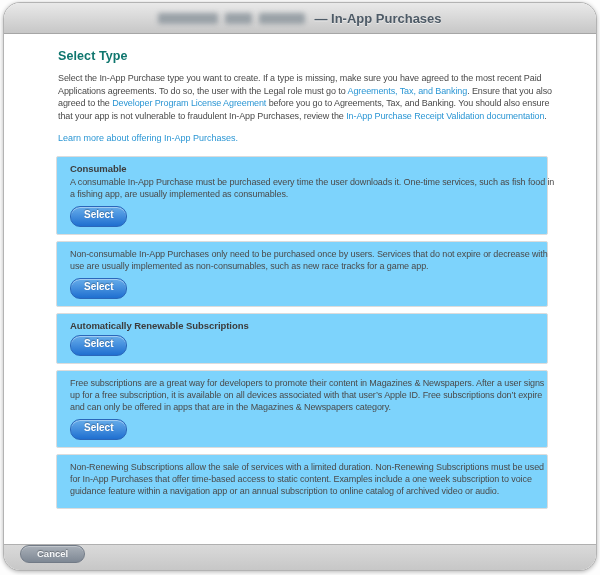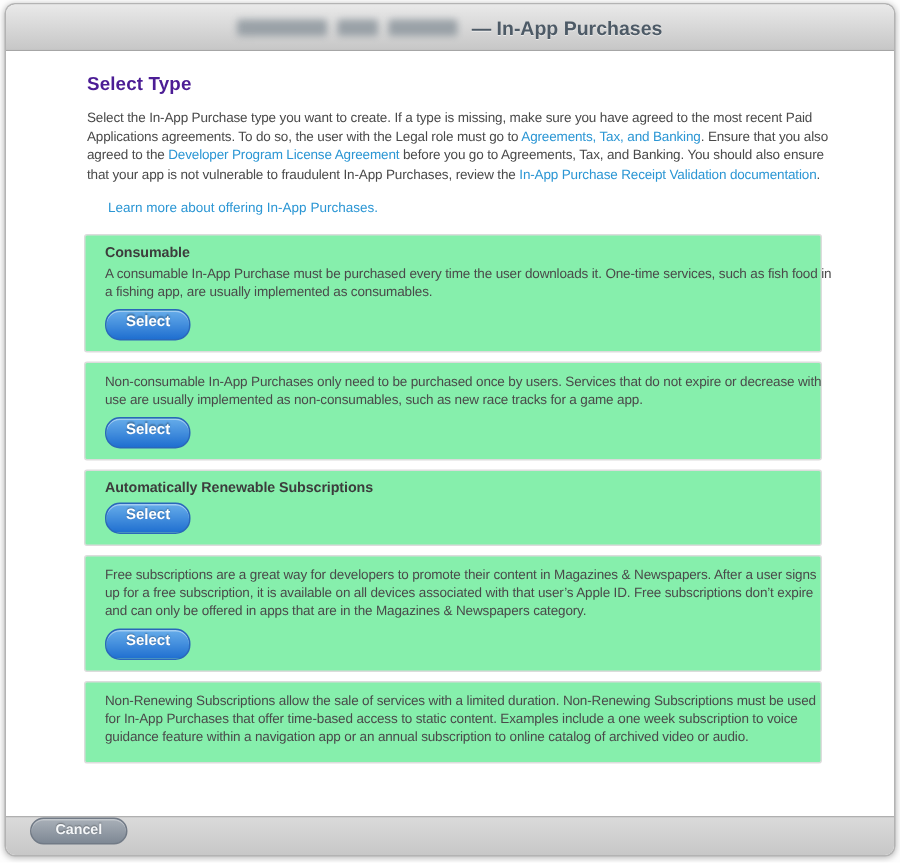--- a/index.html
+++ b/index.html
@@ -9,21 +9,21 @@
     background: #fdfdfd;
     font-family: "Liberation Sans", sans-serif;
     position: relative;
     overflow: hidden;
   }
   .window {
     position: absolute; left: 3px; top: 2px;
     width: 594px; height: 569px;
     background: #ffffff;
     border: 1px solid #b3b3b3;
-    border-radius: 7px;
+    border-radius: 17px;
     box-shadow: 0 1px 4px rgba(0,0,0,0.28);
     display: flex; flex-direction: column;
     overflow: hidden;
   }
   
   .titlebar {
     height: 31px; flex: 0 0 31px;
     background: linear-gradient(#e9e9e9, #c7c7c7);
     border-bottom: 1px solid #a6a6a6;
     display: flex; align-items: center; justify-content: center;
@@ -43,35 +43,35 @@
     text-shadow: 0 1px 0 rgba(255,255,255,0.55);
     white-space: nowrap;
   }
   
   .content {
     flex: 1 1 auto; overflow: hidden;
     padding: 15px 48px 0 52px;
     background: #ffffff;
   }
   .page-heading {
-    font-size: 12.5px; font-weight: bold; color: #4c1d95;
+    font-size: 12.5px; font-weight: bold; color: #0f766e;
     margin: 0 0 9px 2px; letter-spacing: 0.1px;
   }
   .intro {
     margin: 0 0 0 2px; width: 498px;
     font-size: 9px; letter-spacing: -0.1px;
     line-height: 12.5px; color: #4a4a4a;
   }
   a.txt-link { color: #2b96d4; text-decoration: none; cursor: pointer; }
-  .learn-more { margin: 10px 0 0 16px; font-size: 9px; line-height: 12px; }
+  .learn-more { margin: 10px 0 0 2px; font-size: 9px; line-height: 12px; }
   
   .cards { margin-top: 12px; }
   .card {
     border: 1px solid #dcdcdc; border-radius: 2px;
-    background: #86efac;
+    background: #7dd3fc;
     padding: 6px 13px 7px;
     margin-bottom: 6px;
   }
   .card-title {
     font-size: 9.5px; font-weight: bold; color: #3c3c3c;
     margin: 0 0 2px; letter-spacing: -0.05px;
   }
   .card-desc {
     font-size: 9px; letter-spacing: -0.1px; line-height: 12px;
     color: #4a4a4a; margin: 0 0 4px; width: 486px;

